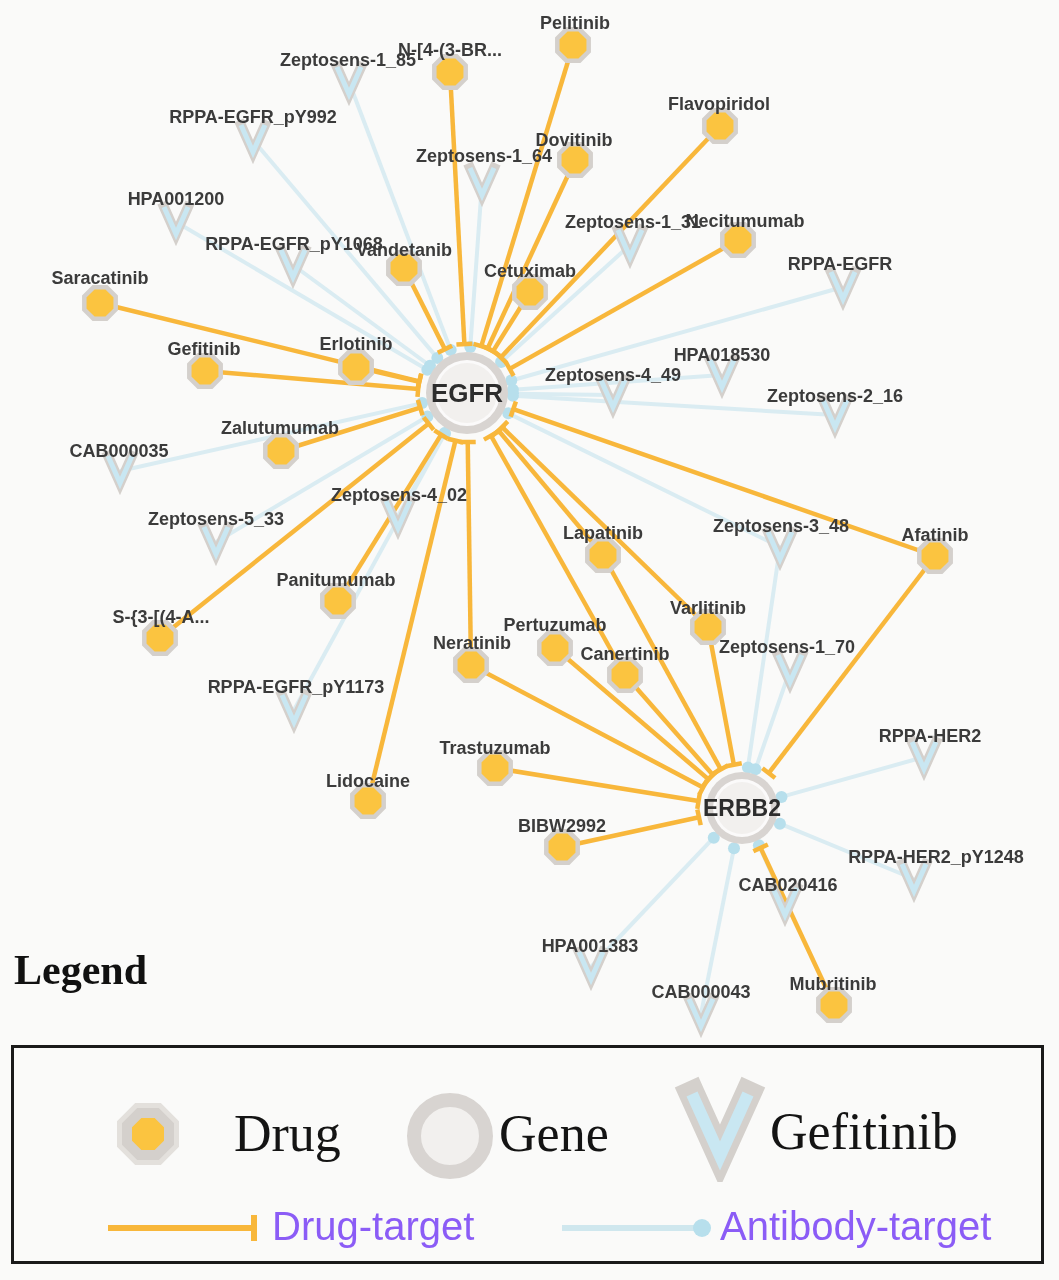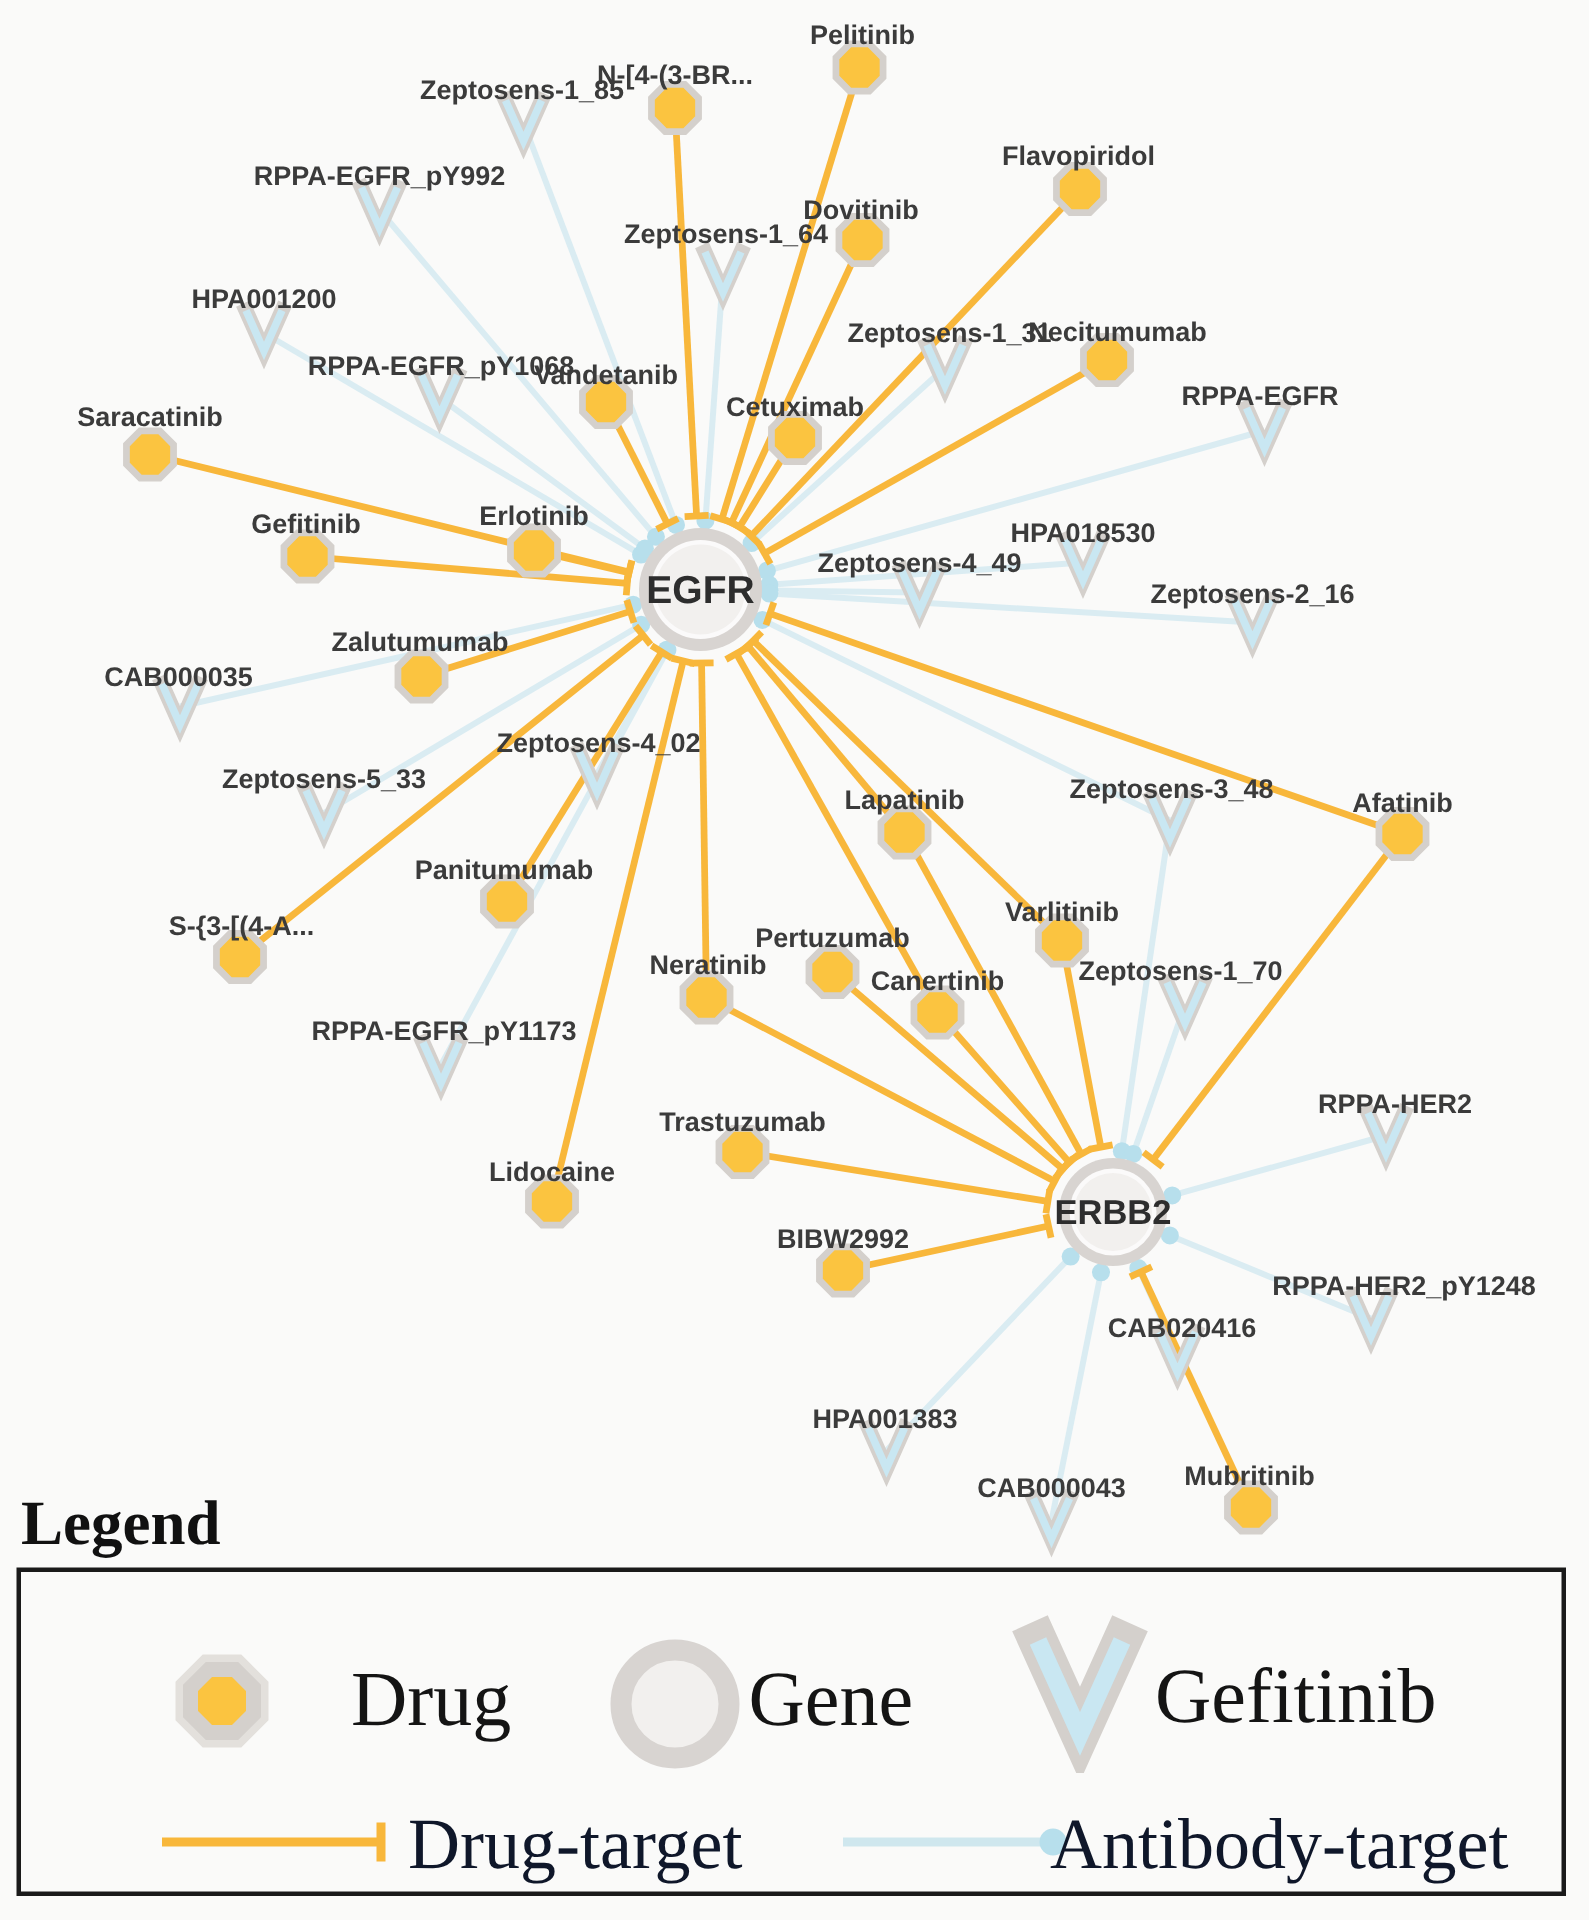--- a/index.html
+++ b/index.html
@@ -5,38 +5,38 @@
   html,body{margin:0;padding:0;}
   body{
     width:1059px;height:1280px;
     background:#fafaf9;
     font-family:"Liberation Sans", sans-serif;
     position:relative;overflow:hidden;
   }
   .stage{position:absolute;left:0;top:0;width:1059px;height:1280px;}
   #network{position:absolute;left:0;top:0;}
   .legend-title{
-    position:absolute;left:14px;top:992px;
+    position:absolute;left:14px;top:946px;
     font-family:"Liberation Serif", serif;
     font-weight:bold;font-size:42px;color:#111;
   }
   .legend-box{
     position:absolute;left:11px;top:1045px;width:1027px;height:213px;
     border:3px solid #1a1a1a;background:#fafaf9;
   }
   .legend-box svg{position:absolute;}
   .lt{
     position:absolute;
     font-family:"Liberation Serif", serif;
     color:#141414;font-size:52px;line-height:1;
   }
   .lt2{
     position:absolute;
-    font-family:Liberation Serif, serif;
-    color:#0f172a;font-size:48px;line-height:1;
+    font-family:Liberation Sans, sans-serif;
+    color:#8b5cf6;font-size:40px;line-height:1;
   }
 </style>
 </head>
 <body>
 
 <div class="stage">
 
   <svg id="network" width="1059" height="1280" viewBox="0 0 1059 1280">
       <line x1="349" y1="82" x2="450.68173647060576" y2="349.9916952742236" stroke="#daecf2" stroke-width="4"></line>
       <circle cx="450.68173647060576" cy="349.9916952742236" r="6" fill="#b7dfec"></circle>
@@ -281,16 +281,16 @@
     <svg style="left:92px;top:164px;" width="160" height="32" viewBox="0 0 160 32">
       <line x1="2" y1="16" x2="148" y2="16" stroke="#f8b73b" stroke-width="6"></line>
       <line x1="148" y1="3" x2="148" y2="29" stroke="#f8b73b" stroke-width="6"></line>
     </svg>
     <div class="lt2" style="left:258px;top:158px;">Drug-target</div>
 
     <svg style="left:546px;top:166px;" width="156" height="28" viewBox="0 0 156 28">
       <line x1="2" y1="14" x2="138" y2="14" stroke="#cfe7ee" stroke-width="6"></line>
       <circle cx="142" cy="14" r="9" fill="#b7dfec"></circle>
     </svg>
-    <div class="lt2" style="left:686px;top:158px;">Antibody-target</div>
+    <div class="lt2" style="left:706px;top:158px;">Antibody-target</div>
 
   </div>
 </div>
 
 </body></html>

